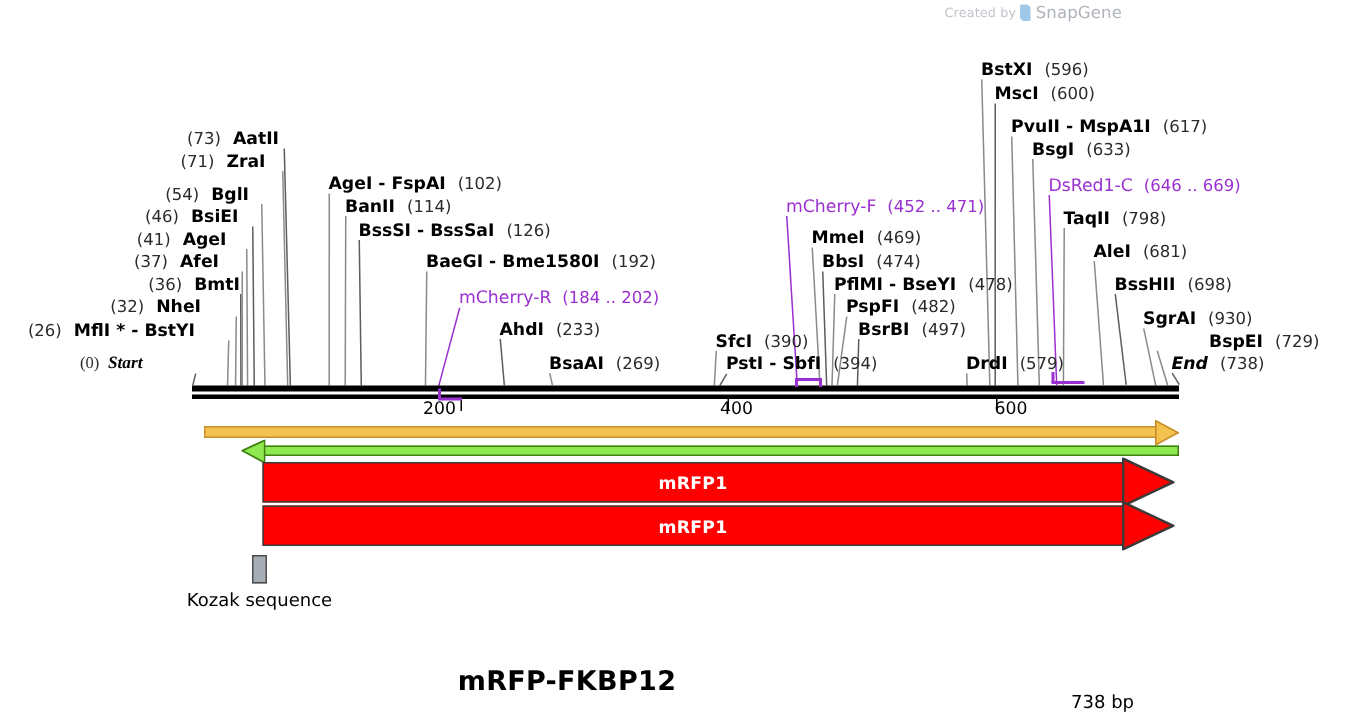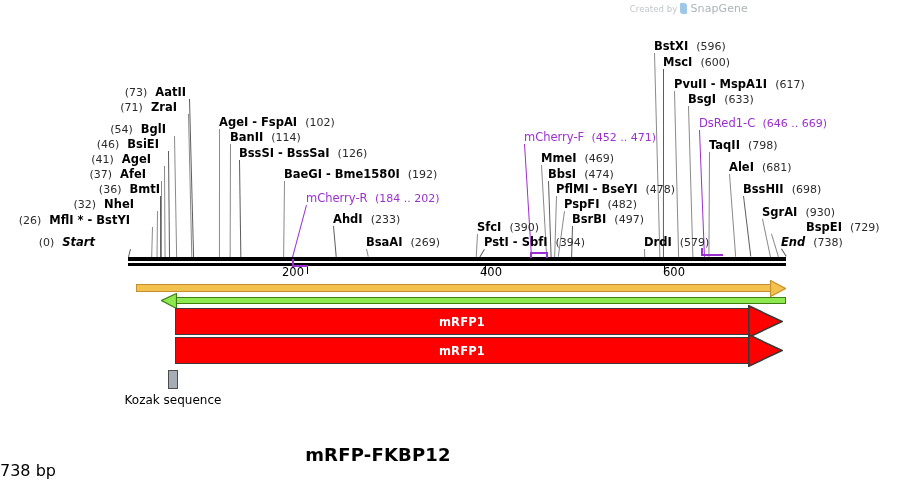--- a/index.html
+++ b/index.html
@@ -156,22 +156,22 @@
     position: absolute;
     width: 100%;
     text-align: center;
     font-size: 18px;
     font-weight: bold;
     letter-spacing: .2px;
   }
   .title-sub {
     position: absolute;
     width: 100%;
-    text-align: left;
-    font-size: 16px;
+    text-align: right;
+    font-size: 12px;
     font-weight: normal;
   }
 </style>
 </head>
 <body>
 
 <div id="map">
 
   <div class="watermark">
     <span class="wm-created">Created by</span>
@@ -213,21 +213,21 @@
       <div class="leader purple" style="left: 699px; top: 130px; height: 127.097px; transform: rotate(-2.24237deg);"></div>
       <div class="leader" style="left: 709px; top: 152px; height: 105.002px; transform: rotate(0.310543deg);"></div>
       <div class="leader" style="left: 729px; top: 174px; height: 83.2297px; transform: rotate(-4.25748deg);"></div>
       <div class="leader dark" style="left: 743px; top: 196px; height: 61.4395px; transform: rotate(-6.85763deg);"></div>
       <div class="leader" style="left: 762px; top: 219px; height: 38.823px; transform: rotate(-11.8182deg);"></div>
       <div class="leader" style="left: 771px; top: 234px; height: 24.0345px; transform: rotate(-16.8719deg);"></div>
       <div class="leader dark" style="left: 781px; top: 249px; height: 9.43398px; transform: rotate(-32.0054deg);"></div>
     </div>
 
   <div id="labels">
-      <div class="label r italic" style="left: 95px; top: 236px;"><span class="pos">(0)</span>&nbsp; <span class="enz">Start</span></div>
+      <div class="label r italic" style="left: 95px; top: 236px; font-family: Liberation Serif, serif;"><span class="pos">(0)</span>&nbsp; <span class="enz">Start</span></div>
       <div class="label r" style="left: 130px; top: 214px;"><span class="pos">(26)</span>&nbsp; <span class="enz">MflI * - BstYI</span></div>
       <div class="label r" style="left: 134px; top: 198px;"><span class="pos">(32)</span>&nbsp; <span class="enz">NheI</span></div>
       <div class="label r" style="left: 140px; top: 183px; margin-left: 20px;"><span class="pos">(36)</span>&nbsp; <span class="enz">BmtI</span></div>
       <div class="label r" style="left: 146px; top: 168px;"><span class="pos">(37)</span>&nbsp; <span class="enz">AfeI</span></div>
       <div class="label r" style="left: 151px; top: 153px;"><span class="pos">(41)</span>&nbsp; <span class="enz">AgeI</span></div>
       <div class="label r" style="left: 159px; top: 138px;"><span class="pos">(46)</span>&nbsp; <span class="enz">BsiEI</span></div>
       <div class="label r" style="left: 166px; top: 123px;"><span class="pos">(54)</span>&nbsp; <span class="enz">BglI</span></div>
       <div class="label r" style="left: 177px; top: 101px;"><span class="pos">(71)</span>&nbsp; <span class="enz">ZraI</span></div>
       <div class="label r" style="left: 186px; top: 86px;"><span class="pos">(73)</span>&nbsp; <span class="enz">AatII</span></div>
       <div class="label" style="left: 219px; top: 116px;"><span class="enz">AgeI - FspAI</span>&nbsp; <span class="pos">(102)</span></div>

